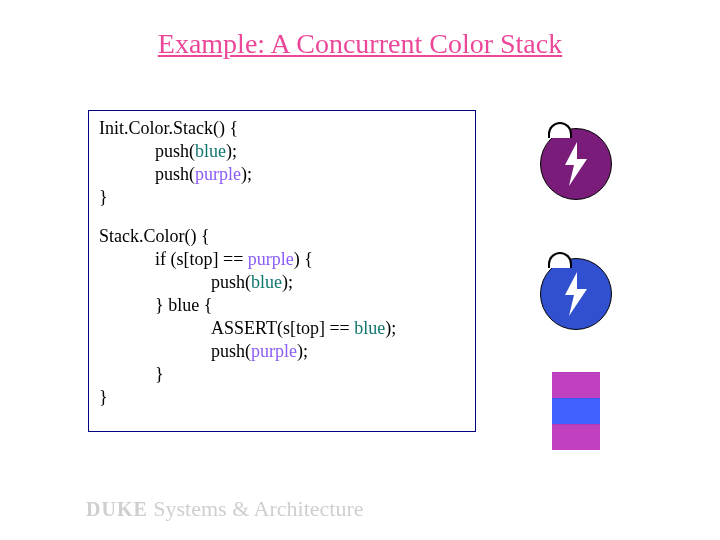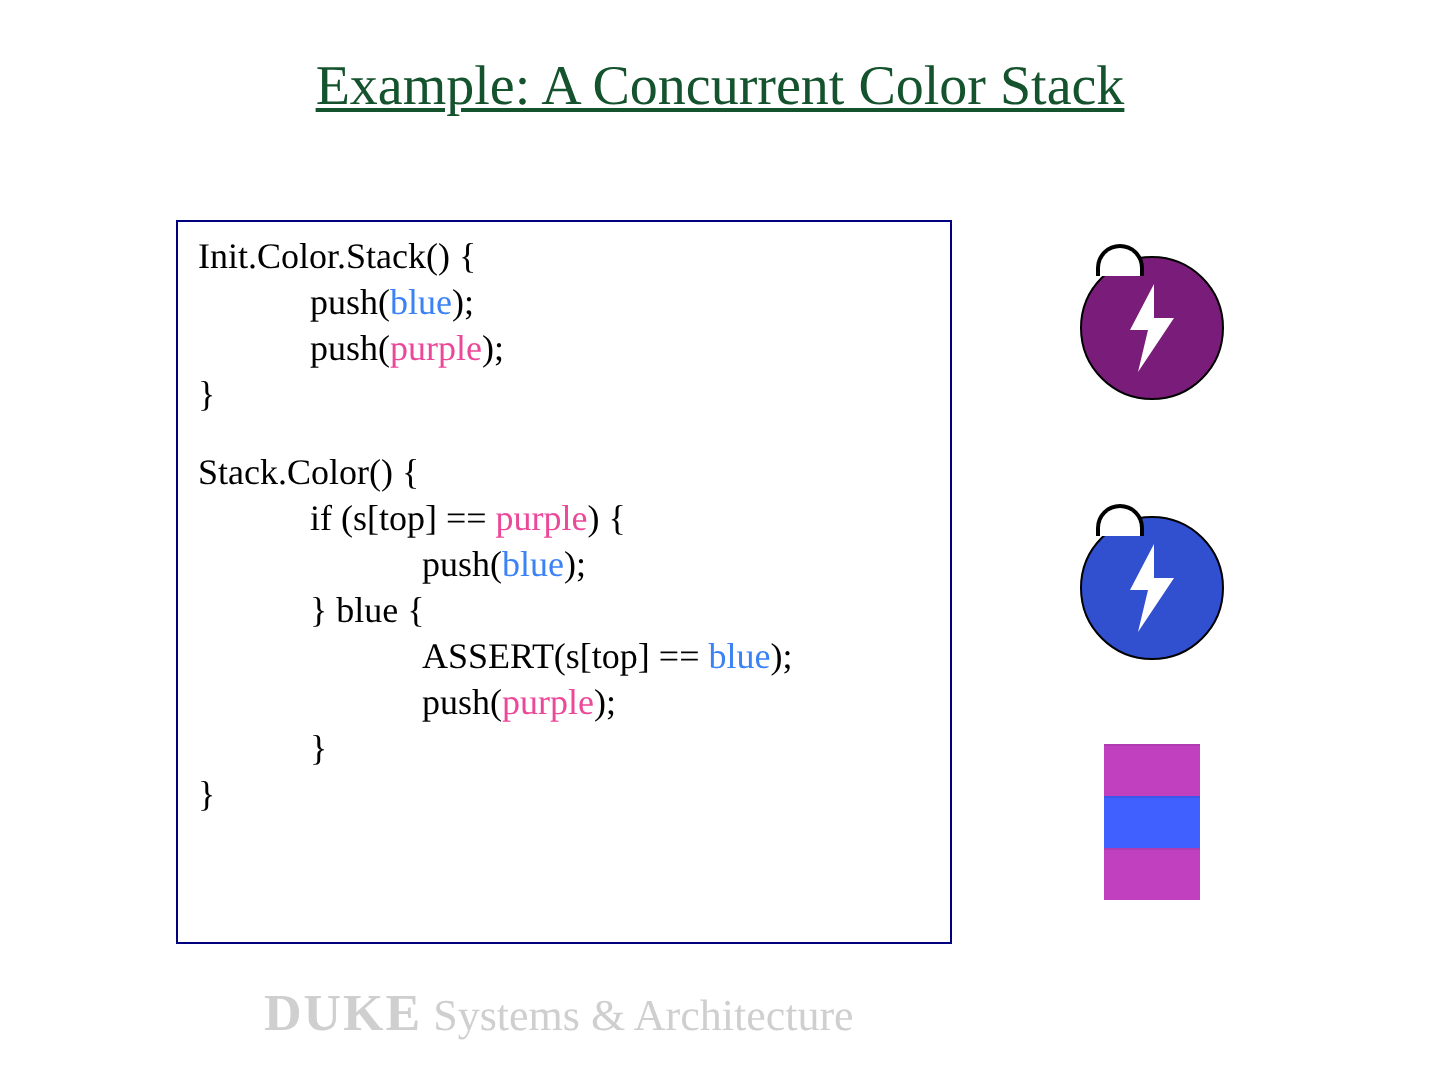--- a/index.html
+++ b/index.html
@@ -11,37 +11,37 @@
     position: relative;
     overflow: hidden;
   }
   .title {
     position: absolute;
     top: 28px;
     left: 0;
     width: 100%;
     text-align: center;
     font-size: 28px;
-    color: #14532d;
+    color: #ec4899;
     text-decoration: underline;
   }
   .code-box {
     position: absolute;
     left: 88px;
     top: 110px;
     width: 388px;
-    height: 362px;
+    height: 322px;
     border: 1px solid #000080;
     padding: 6px 10px 20px 10px;
     font-size: 18px;
     line-height: 1.28;
     color: #000;
   }
-  .blue { color: #3b82f6; }
-  .purple { color: #ec4899; }
+  .blue { color: #0f766e; }
+  .purple { color: #8b5cf6; }
   .indent1 { padding-left: 56px; }
   .indent2 { padding-left: 112px; }
   .indent3 { padding-left: 56px; }
   .spacer { height: 16px; }
   .thread-icon {
     position: absolute;
     width: 72px;
     height: 72px;
   }
   .thread1 { left: 540px; top: 128px; }
@@ -93,22 +93,21 @@
     position: absolute;
     left: 86px;
     bottom: 18px;
     font-family: Georgia, "Times New Roman", serif;
     font-size: 22px;
     color: #cfcfcf;
   }
   .footer .duke {
     font-weight: bold;
     letter-spacing: 1px;
-    font-size: 26px;
-    margin-left: 46px;
+    font-size: 20px;
   }
 </style>
 </head>
 <body>
 
 <div class="title">Example: A Concurrent Color Stack</div>
 
 <div class="code-box">
   <div>Init.Color.Stack() {</div>
   <div class="indent1">

